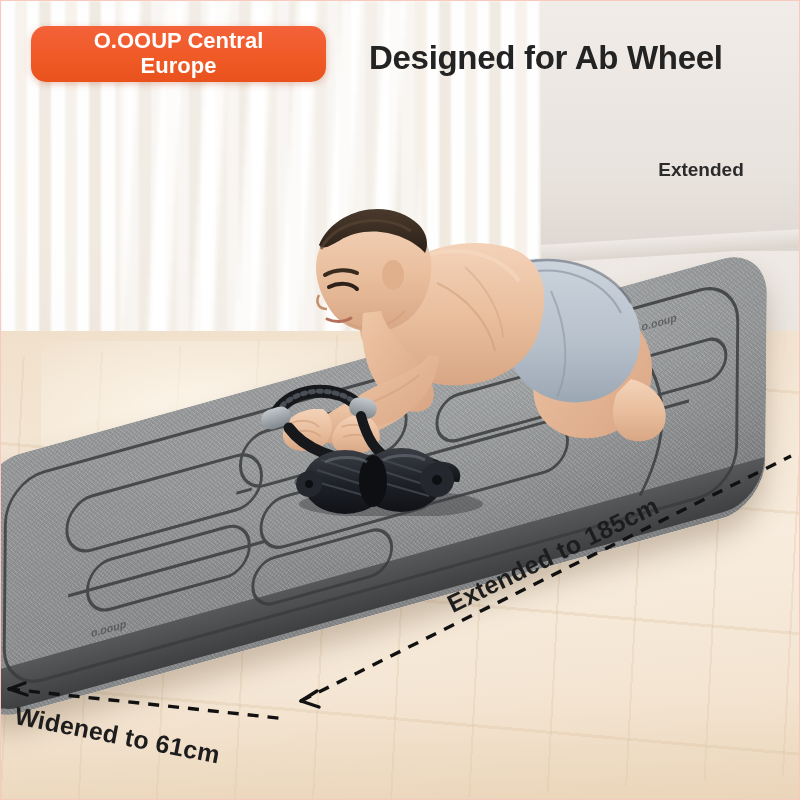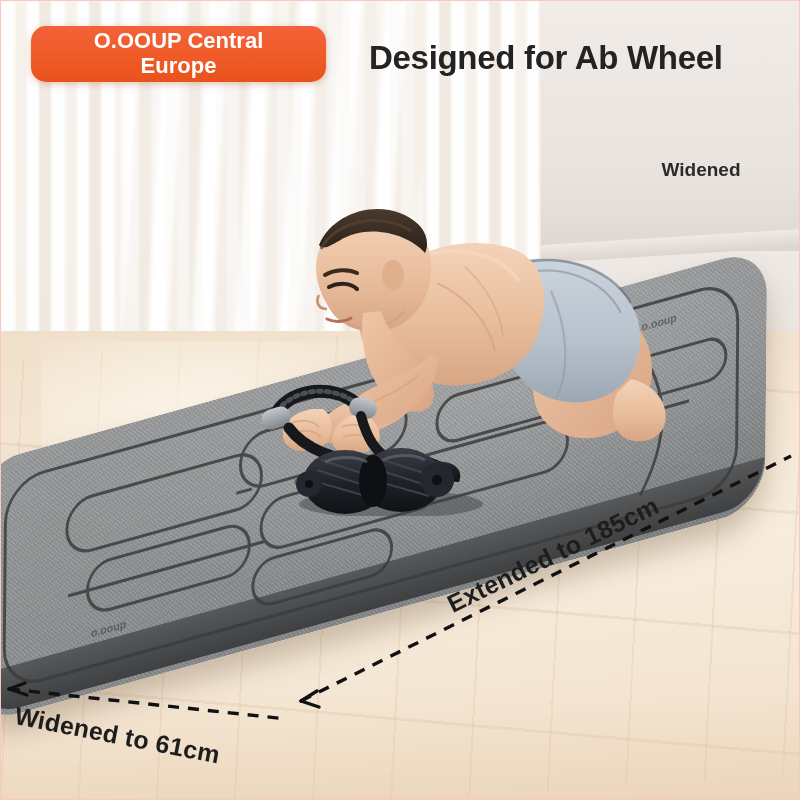--- a/index.html
+++ b/index.html
@@ -312,16 +312,16 @@
     <div class="badge-text">
       <span>O.OOUP Central</span><br>
       <span>Europe</span>
     </div>
   </div>
 
   <div class="headline">Designed for Ab Wheel</div>
 
   <div class="subhead">
     <br>
-    <span>Widened</span>
+    <span>Extended</span>
   </div>
 
 </div>
 
 </body></html>

